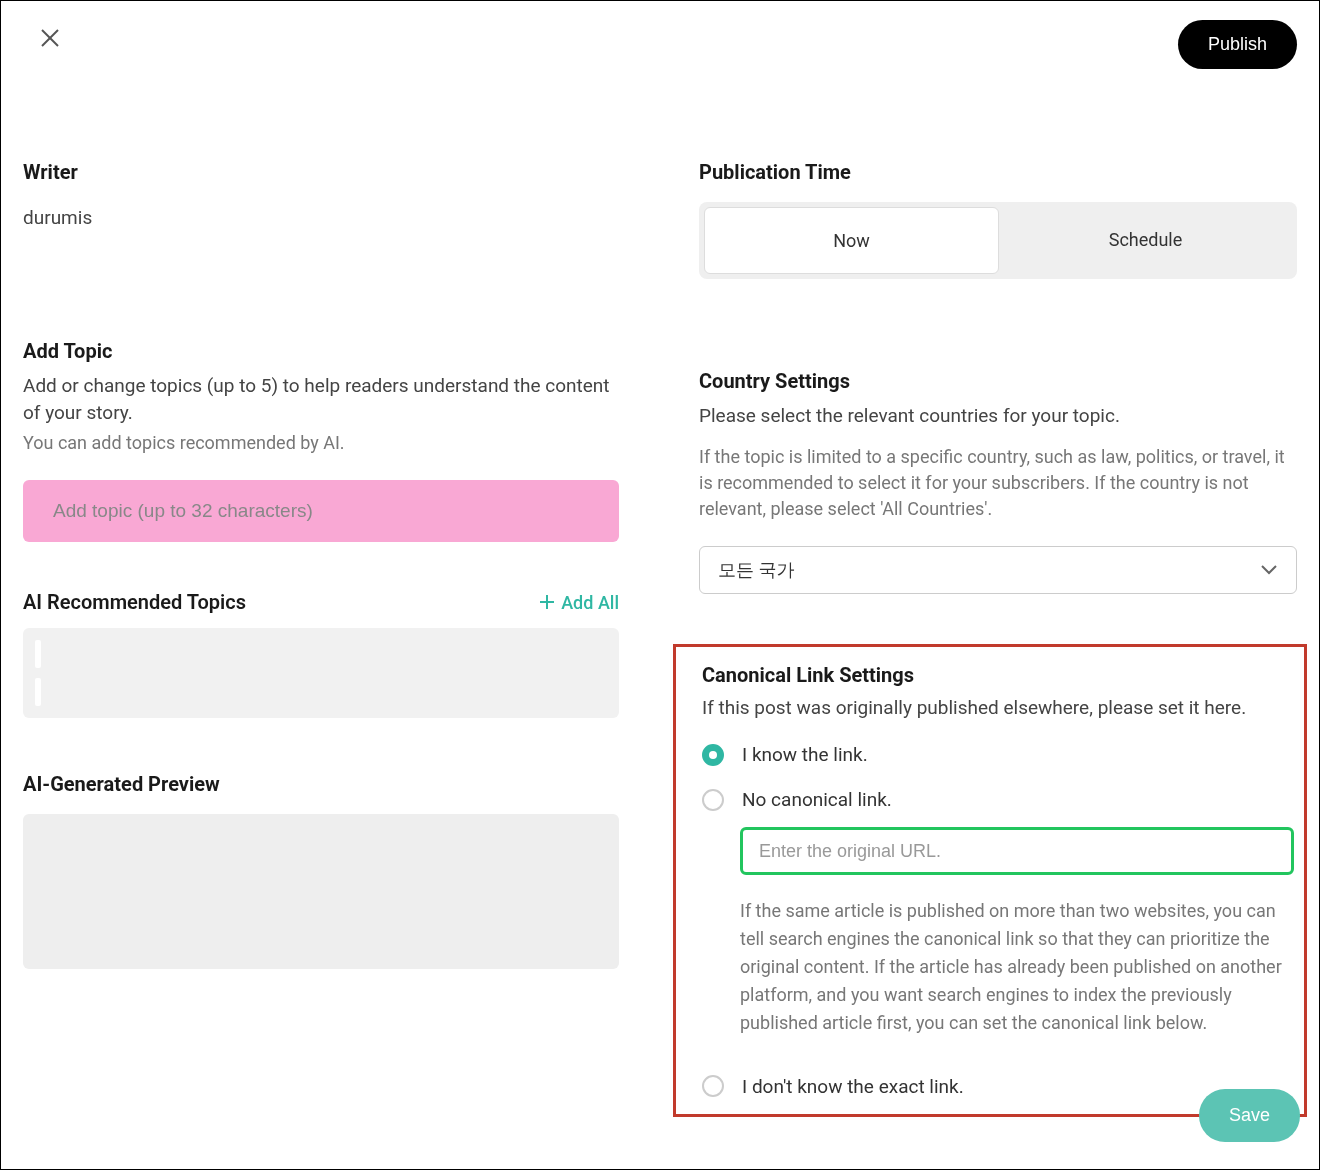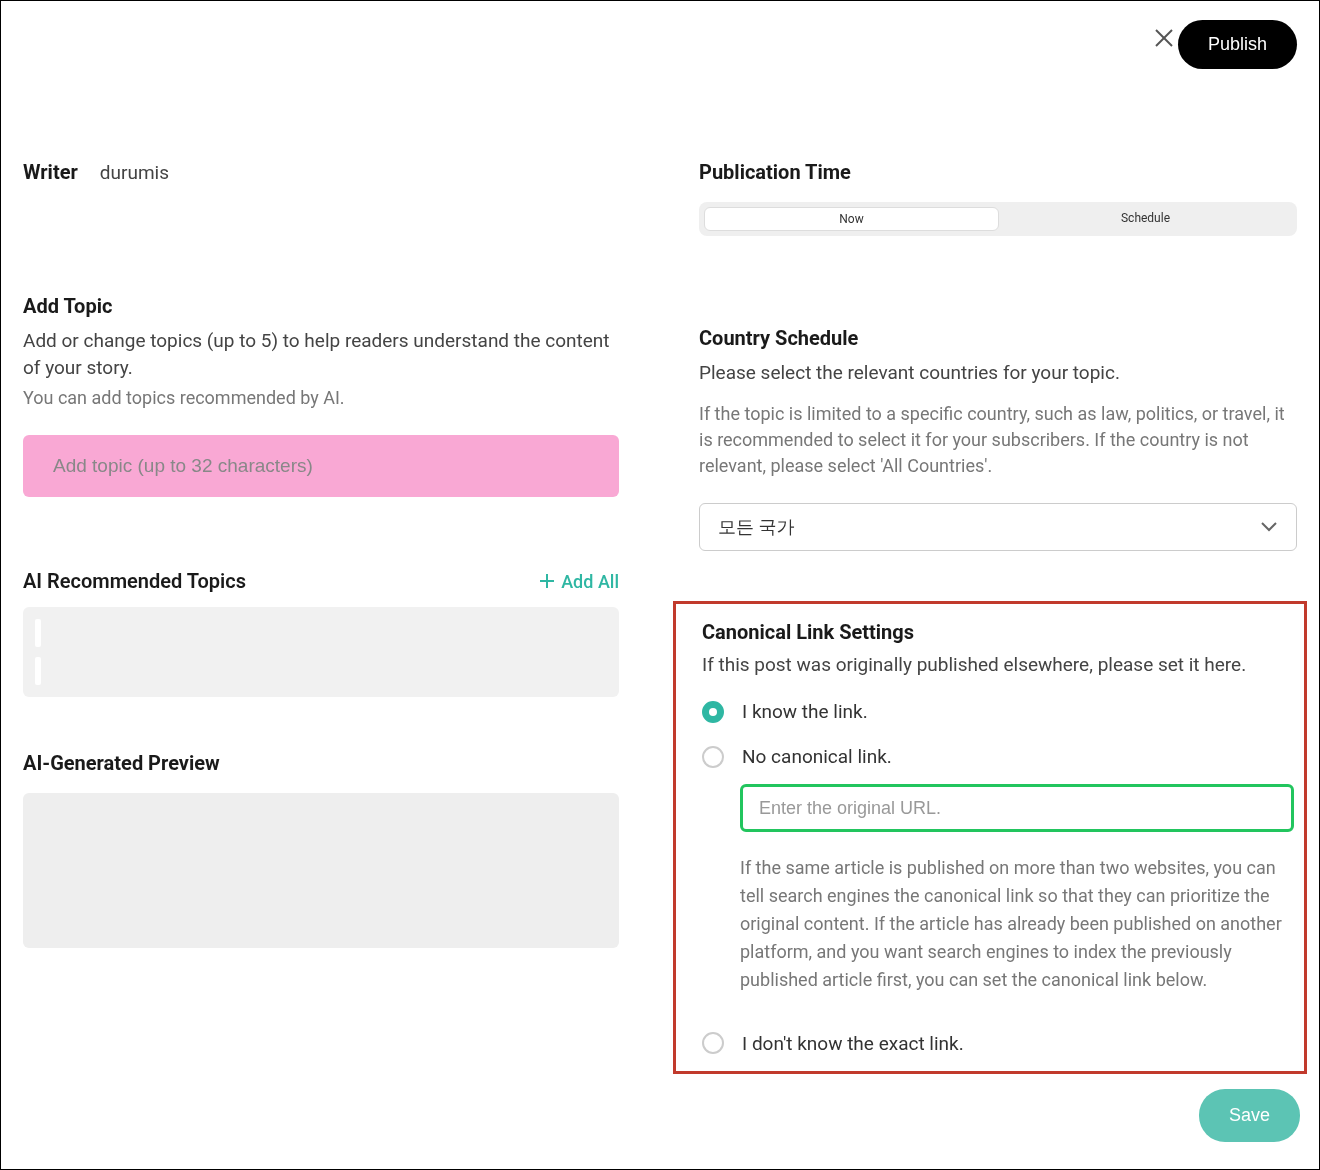--- a/index.html
+++ b/index.html
@@ -12,21 +12,21 @@
     position: relative;
   }
   .page-border {
     position: absolute;
     inset: 0;
     border: 1px solid #000;
     pointer-events: none;
   }
   .header {
     display: flex;
-    justify-content: flex-end;
+    justify-content: space-between;
     align-items: flex-start;
     padding: 20px 23px 0 36px;
     height: 80px;
   }
   .close-btn {
     width: 28px; height: 28px;
     display: flex; align-items: center; justify-content: center;
     cursor: pointer;
     margin-top: 4px;
   }
@@ -52,20 +52,21 @@
     font-size: 20px;
     font-weight: 700;
     color: #1a1a1a;
     margin-bottom: 10px;
   }
   .writer-row {
     display: flex;
     align-items: baseline;
     gap: 22px;
     margin-bottom: 110px;
+    flex-direction: column;
   }
   .writer-row .section-title { margin-bottom: 0; }
   .writer-name { font-size: 19px; color: #444; }
   .desc-text {
     font-size: 19px;
     color: #444;
     line-height: 1.4;
     margin-bottom: 4px;
   }
   .hint-text {
@@ -82,21 +83,21 @@
     border-radius: 6px;
     padding: 0 30px;
     font-size: 19px;
     color: #333;
   }
   .topic-input::placeholder { color: #888; }
   .ai-topics-header {
     display: flex;
     justify-content: space-between;
     align-items: center;
-    margin-top: 72px;
+    margin-top: 48px;
   }
   .ai-topics-header .section-title { font-weight: 600; margin-bottom: 0; }
   .add-all {
     display: flex;
     align-items: center;
     gap: 6px;
     color: #2fb7a3;
     font-size: 18px;
     font-weight: 500;
     cursor: pointer;
@@ -129,22 +130,22 @@
     display: flex;
     background: #efefef;
     border-radius: 8px;
     padding: 5px;
     margin-top: 18px;
     width: 100%;
   }
   .toggle-btn {
     flex: 1;
     text-align: center;
-    padding: 4px 0;
-    font-size: 12px;
+    padding: 22px 0;
+    font-size: 18px;
     color: #333;
     border-radius: 6px;
     cursor: pointer;
   }
   .toggle-btn.active {
     background: #fff;
     border: 1px solid #ddd;
   }
   .country-section .section-title { margin-bottom: 10px; }
   .country-section .desc-text { margin-bottom: 14px; }
@@ -283,21 +284,21 @@
 
     <div class="pub-time-section">
       <div class="section-title">Publication Time</div>
       <div class="toggle-group">
         <div class="toggle-btn active">Now</div>
         <div class="toggle-btn">Schedule</div>
       </div>
     </div>
 
     <div class="country-section">
-      <div class="section-title">Country Schedule</div>
+      <div class="section-title">Country Settings</div>
       <div class="desc-text">Please select the relevant countries for your topic.</div>
       <div class="hint-text">If the topic is limited to a specific country, such as law, politics, or travel, it is recommended to select it for your subscribers. If the country is not relevant, please select 'All Countries'.</div>
       <div class="country-select">
         <span>모든 국가</span>
         <svg width="18" height="12" viewBox="0 0 18 12" fill="none">
           <polyline points="2,2 9,9 16,2"></polyline>
         </svg>
       </div>
     </div>
 

